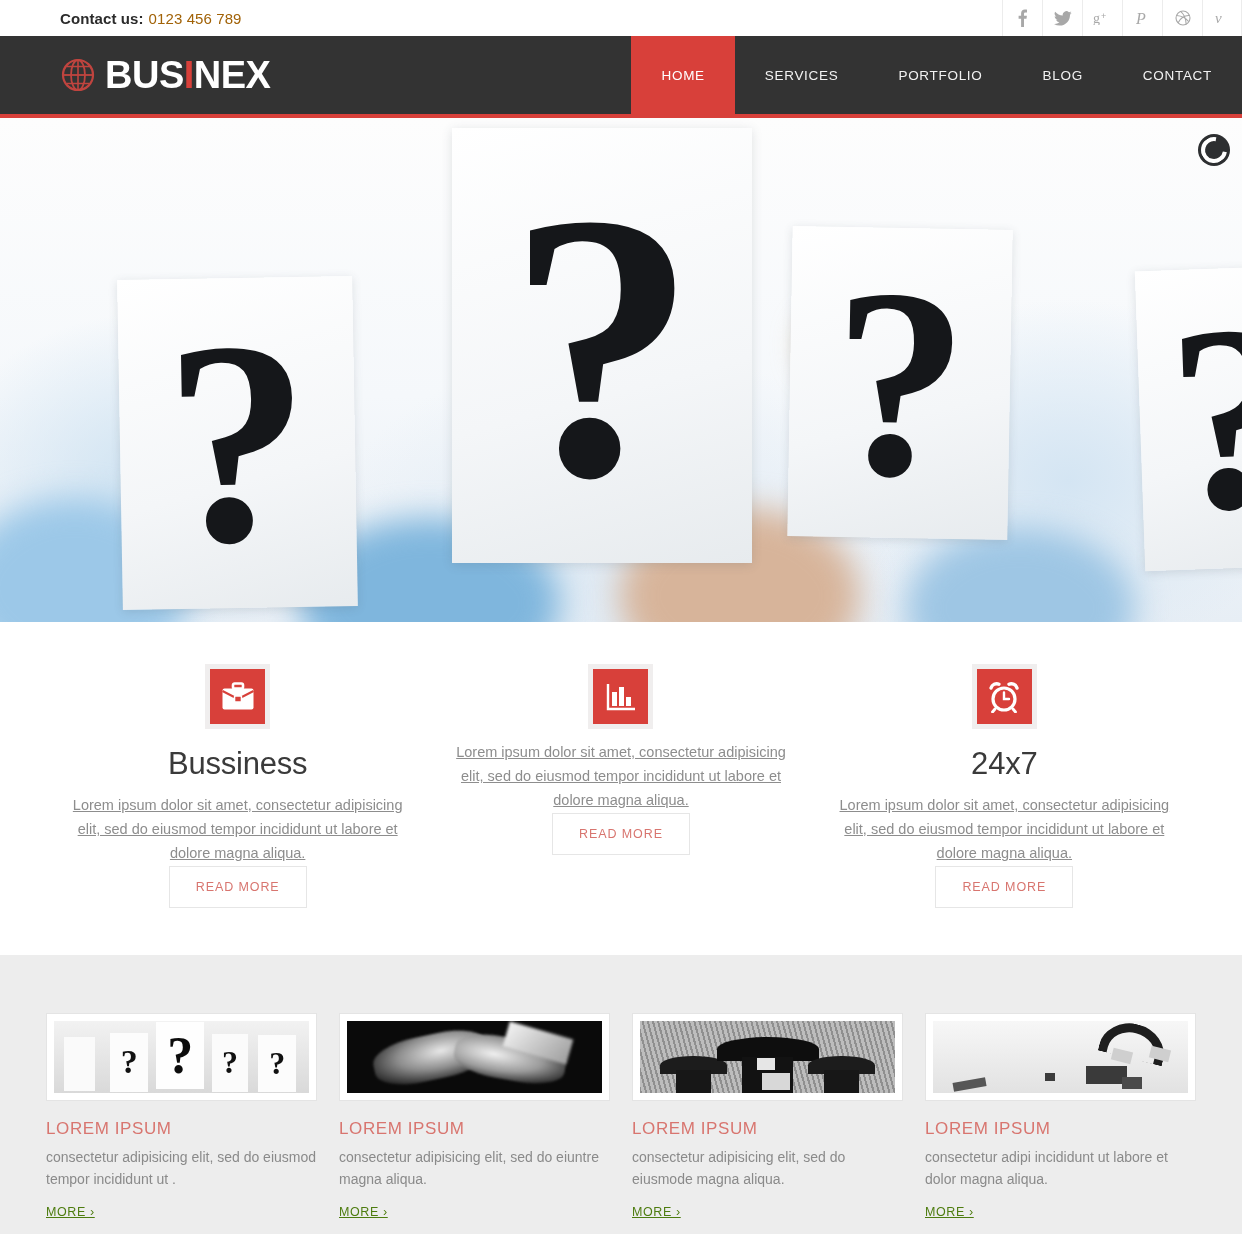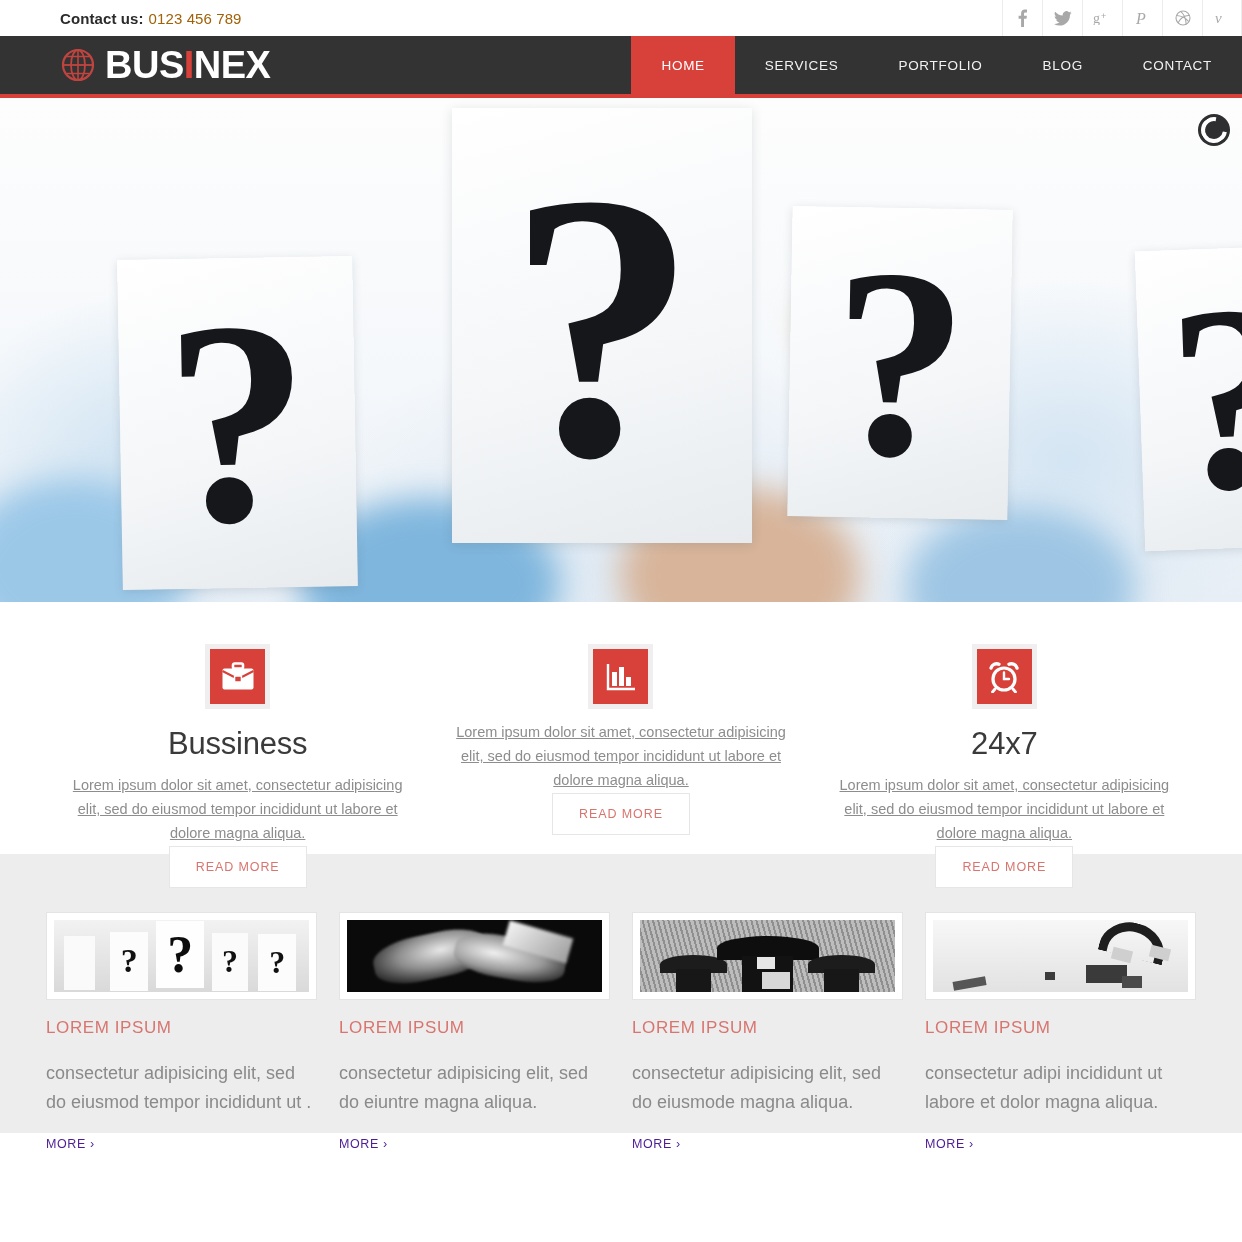--- a/index.html
+++ b/index.html
@@ -35,21 +35,21 @@
     display: flex; align-items: center; justify-content: center;
     border-left: 1px solid #ececec;
     color: #a8a8a8;
     font-size: 16px;
   }
   .social-item:last-child { border-right: 1px solid #ececec; }
   .social-item svg { display: block; }
 
   
   .header {
-    height: 62px;
+    height: 82px;
     background: #333333;
     border-bottom: 4px solid #d8403a;
     display: flex;
     align-items: stretch;
     position: relative;
   }
   .logo {
     display: flex;
     align-items: center;
     padding-left: 60px;
@@ -128,21 +128,21 @@
     content:"";
     width: 18px; height: 18px;
     border-radius: 50%;
     border: 4px solid #ffffff;
     border-right-color: transparent;
     transform: rotate(-35deg);
   }
 
   
   .services {
-    height: 252px;
+    height: 333px;
     background: #ffffff;
     display: flex;
     padding: 42px 46px 0 46px;
   }
   .svc {
     flex: 1;
     text-align: center;
     padding: 0 22px;
   }
   .svc-icon {
@@ -198,30 +198,31 @@
     filter: grayscale(1);
   }
   .gtitle {
     color: #d8756f;
     font-size: 17px;
     letter-spacing: .6px;
     margin-top: 18px;
   }
   .gdesc {
     color: #8a8a8a;
-    font-size: 18px;
+    font-size: 14px;
     line-height: 1.6;
-    margin-top: 21px;
+    margin-top: 7px;
   }
   .gmore {
-    color: #4c1d95;
+    color: #4d7c0f;
     font-size: 12.5px;
     letter-spacing: .6px;
-    margin-top: 20px;
+    margin-top: 14px;
     display: inline-block;
+    text-decoration: underline;
   }
 </style>
 </head>
 <body>
 
 <div class="topbar">
   <div class="contact-wrap">
     <span class="contact-label">Contact us:</span><span class="contact-phone">0123 456 789</span>
   </div>
   <div class="social-list">

